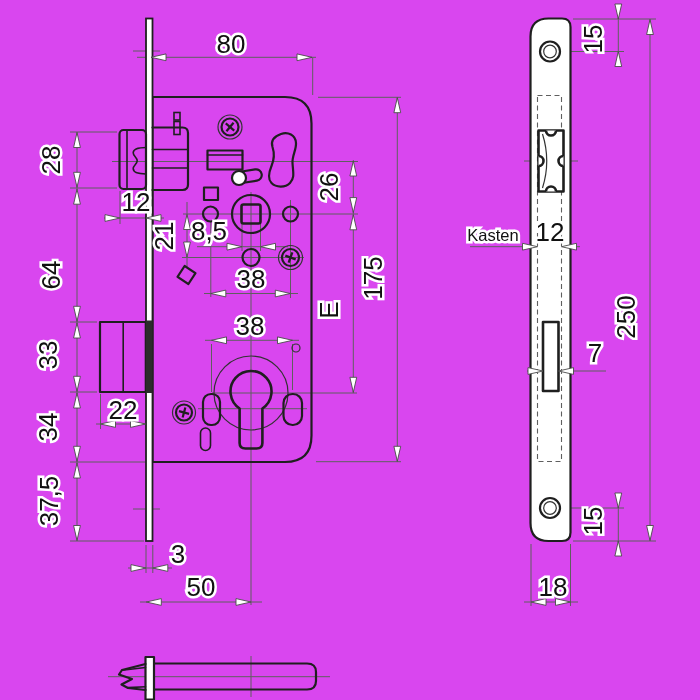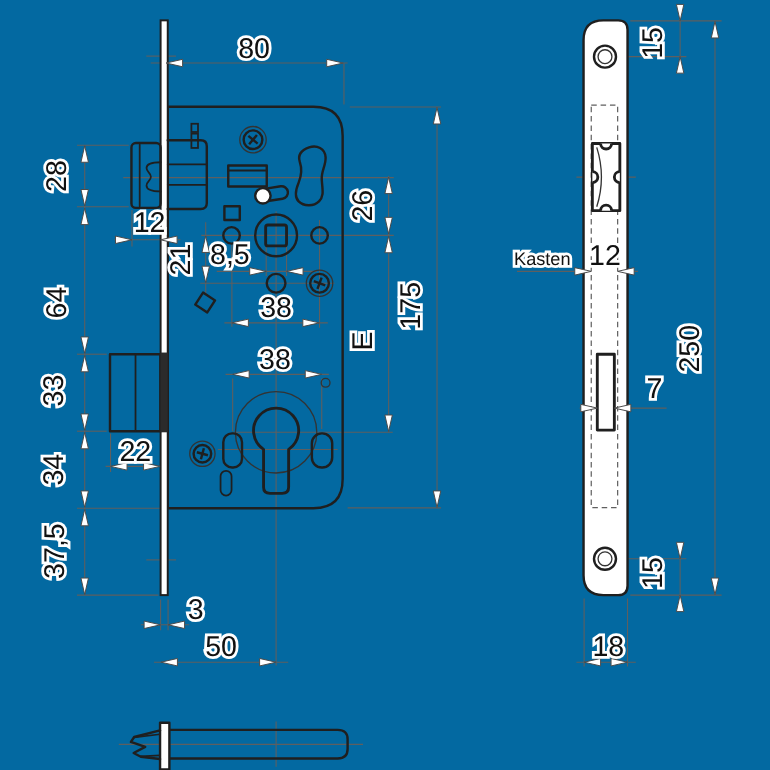--- a/index.html
+++ b/index.html
@@ -1,16 +1,16 @@
 <!DOCTYPE html>
 <html><head>
 <meta charset="utf-8">
 <style>
   html,body{margin:0;padding:0;background:#ffffff;}
-  .stage{width:700px;height:700px;background:#0369a1;position:relative;overflow:hidden;}
+  .stage{width:700px;height:700px;background:#d946ef;position:relative;overflow:hidden;}
   svg{display:block;}
   .ln{stroke:#1f1f1f;stroke-width:2.2;fill:none;stroke-linecap:round;stroke-linejoin:round;}
   .ln15{stroke:#1f1f1f;stroke-width:1.6;fill:none;stroke-linecap:round;}
   .ln25{stroke:#1f1f1f;stroke-width:2.6;fill:none;stroke-linejoin:round;}
   .ln12{stroke:#333;stroke-width:1.2;fill:none;}
   .w{fill:#ffffff;}
   .thin{stroke:#5f5f5f;stroke-width:1;fill:none;}
   .dash{stroke:#5f5f5f;stroke-width:1.1;fill:none;stroke-dasharray:5 3.5;}
   .arr{fill:#ffffff;stroke:#4a4a4a;stroke-width:0.9;}
   .dimtxt{font-family:"Liberation Sans",sans-serif;font-size:26px;fill:#111;

